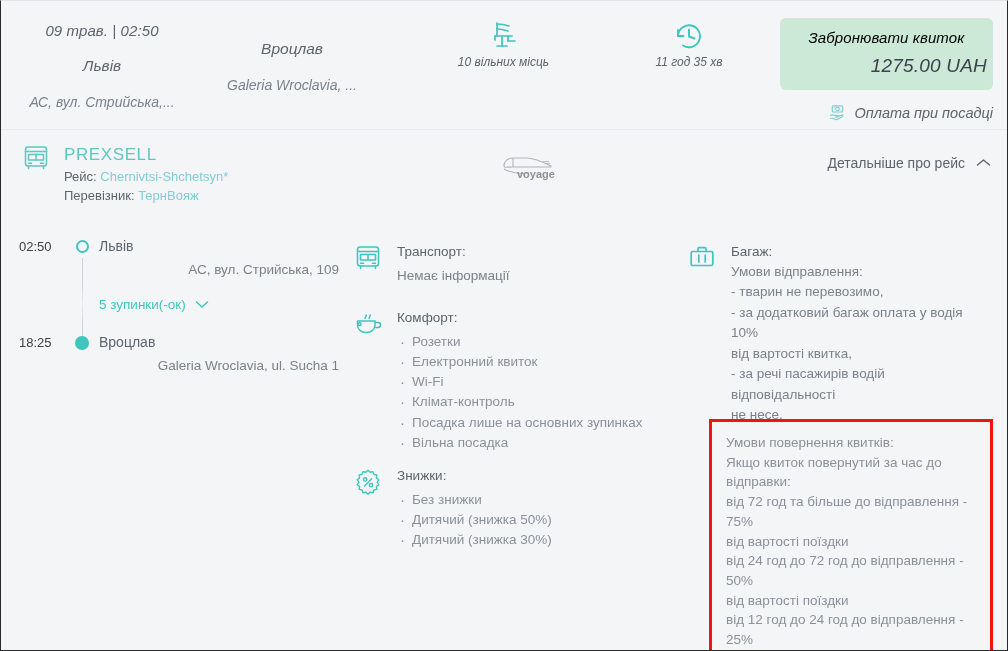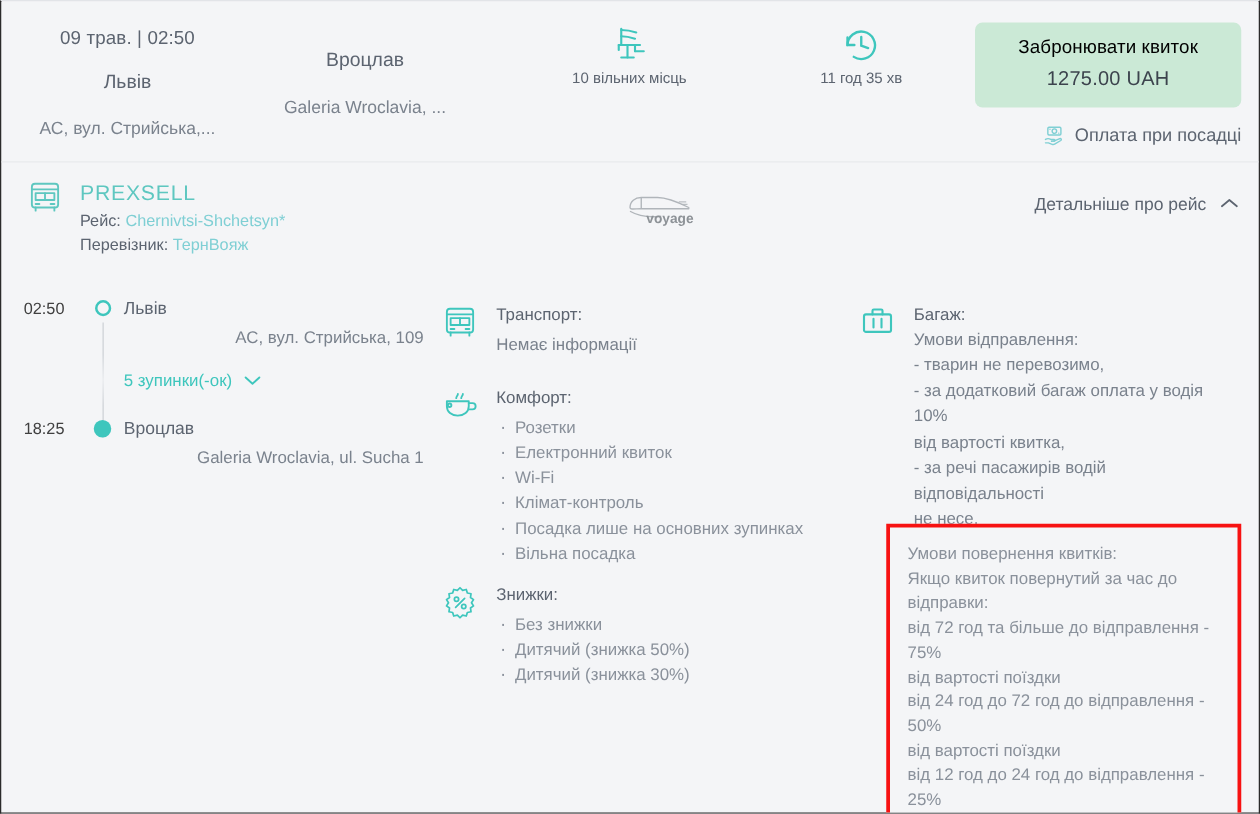--- a/index.html
+++ b/index.html
@@ -23,20 +23,21 @@
     border-top-color: #e2e4e8;
     overflow: hidden;
   }
 
   
   .header {
     position: relative;
     height: 128px;
     box-sizing: border-box;
     padding: 16px;
+    font-style: italic;
   }
   .hdr-col {
     position: absolute;
     top: 0;
     text-align: center;
   }
   .hdr-datetime {
     font-size: 15px;
     color: #5c6470;
     letter-spacing: 0.1px;
@@ -87,24 +88,25 @@
     text-align: center;
     cursor: pointer;
     user-select: none;
   }
   .book-btn .bb-label {
     font-size: 15px;
     color: #000000;
     letter-spacing: .1px;
   }
   .book-btn .bb-price {
-    font-size: 16px;
+    font-size: 19px;
     color: #3c434d;
     margin-top: 9px;
     letter-spacing: .2px;
+    text-align: right;
   }
   .pay-onboard {
     margin-top: 13px;
     display: flex;
     align-items: center;
     justify-content: flex-end;
     gap: 7px;
     font-size: 14.5px;
     color: #5c6470;
     white-space: nowrap;

